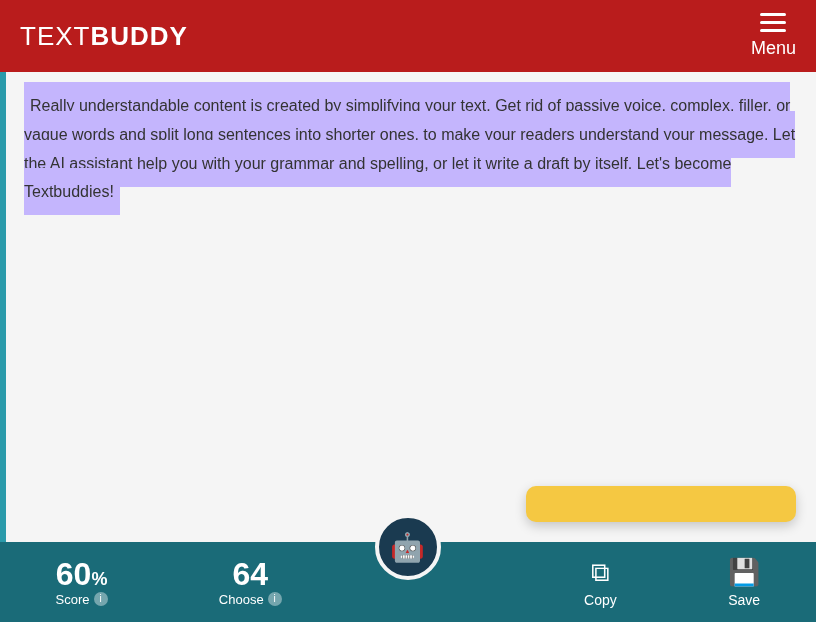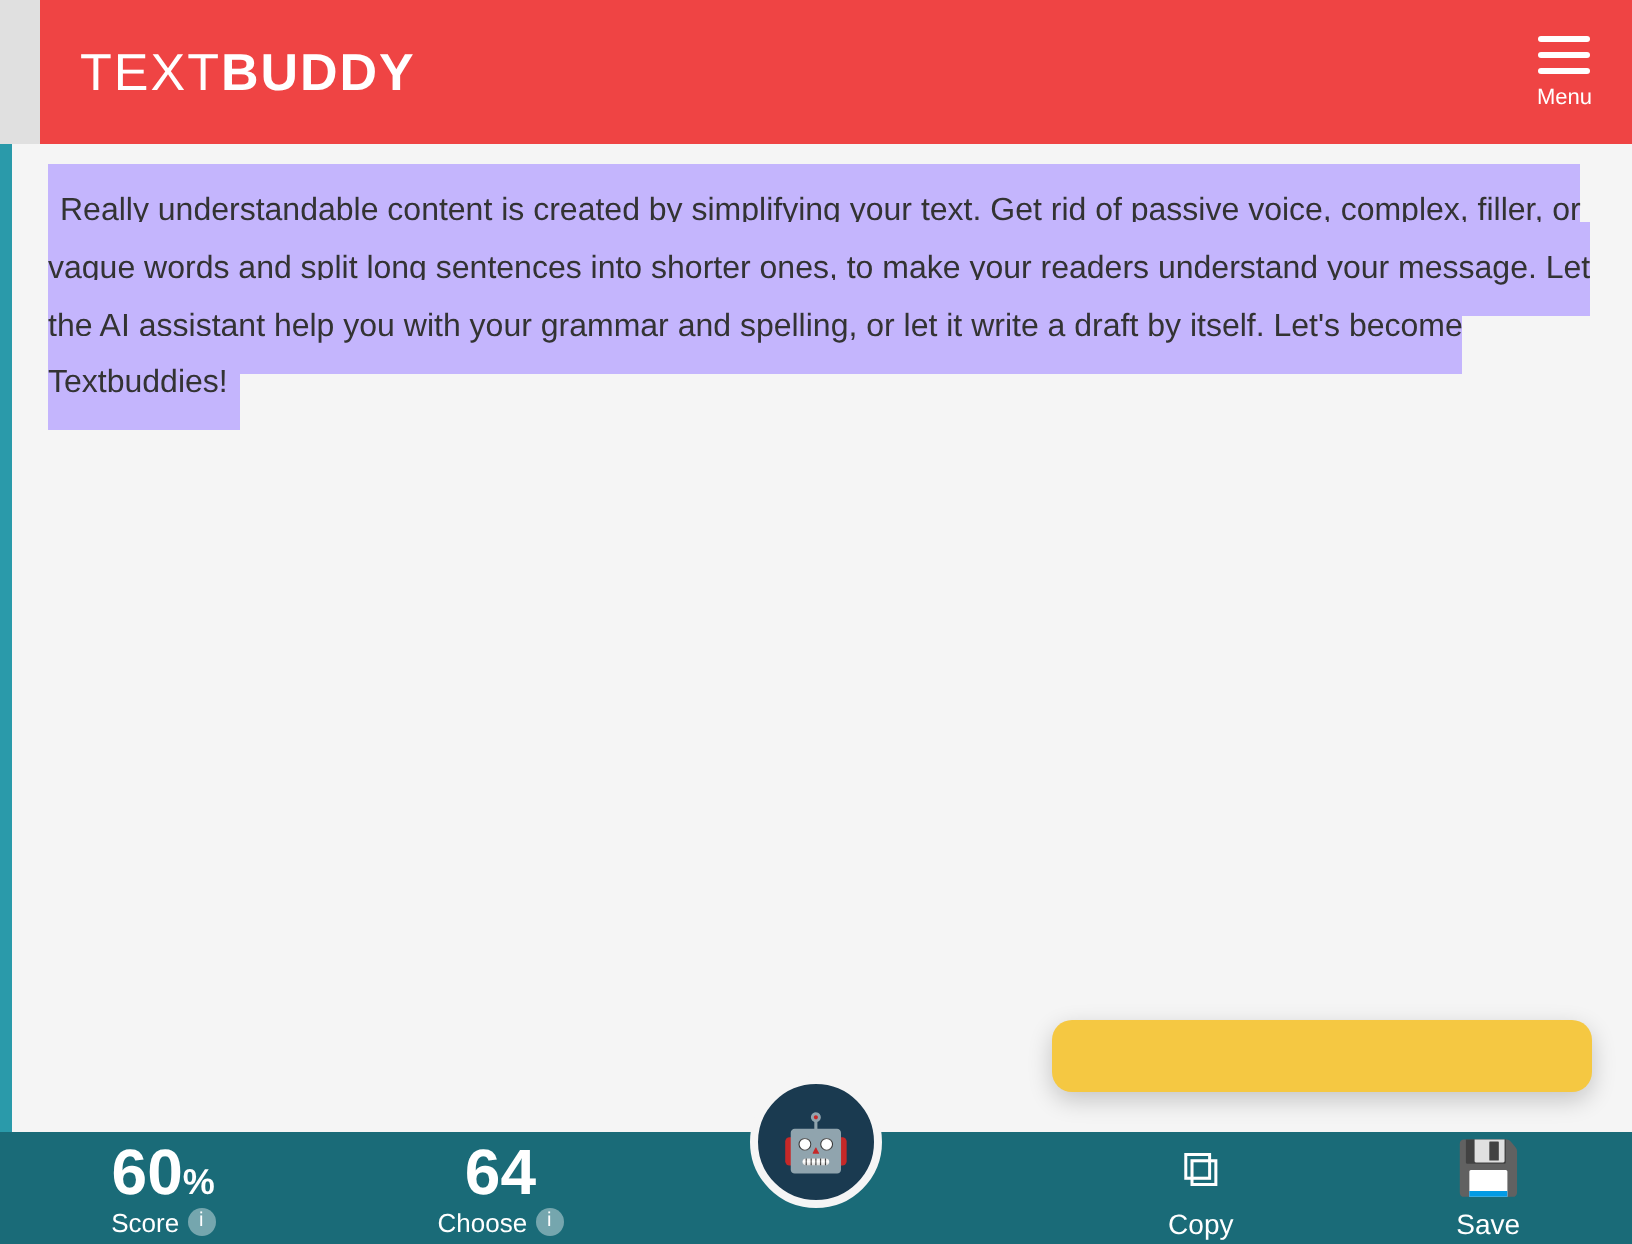--- a/index.html
+++ b/index.html
@@ -8,28 +8,27 @@
       background: #e0e0e0;
       width: 816px;
       height: 622px;
       overflow: hidden;
       display: flex;
       flex-direction: column;
     }
 
     
     .header {
-      background: #ef4444;
+      background: #b91c1c;
       display: flex;
       align-items: center;
       justify-content: space-between;
       padding: 0 20px;
       height: 72px;
       flex-shrink: 0;
-      margin-left: 20px;
     }
     .logo {
       color: white;
       font-size: 26px;
       font-weight: bold;
       letter-spacing: 1px;
     }
     .logo span.text {
       font-weight: 400;
     }
@@ -49,21 +48,21 @@
       gap: 5px;
     }
     .menu-btn .line {
       width: 26px;
       height: 3px;
       background: white;
       border-radius: 2px;
     }
     .menu-btn .menu-label {
       color: white;
-      font-size: 11px;
+      font-size: 18px;
       margin-top: 2px;
     }
 
     
     .main {
       background: #f5f5f5;
       flex: 1;
       display: flex;
       flex-direction: column;
       position: relative;
@@ -142,21 +141,21 @@
     }
     .synonyms-body {
       font-size: 15px;
       color: #333;
       margin-top: 6px;
     }
 
     
     .bottom-bar {
       background: #1a6b78;
-      height: 56px;
+      height: 80px;
       display: flex;
       align-items: center;
       justify-content: space-around;
       flex-shrink: 0;
       position: relative;
     }
 
     .stat-item {
       display: flex;
       flex-direction: column;

